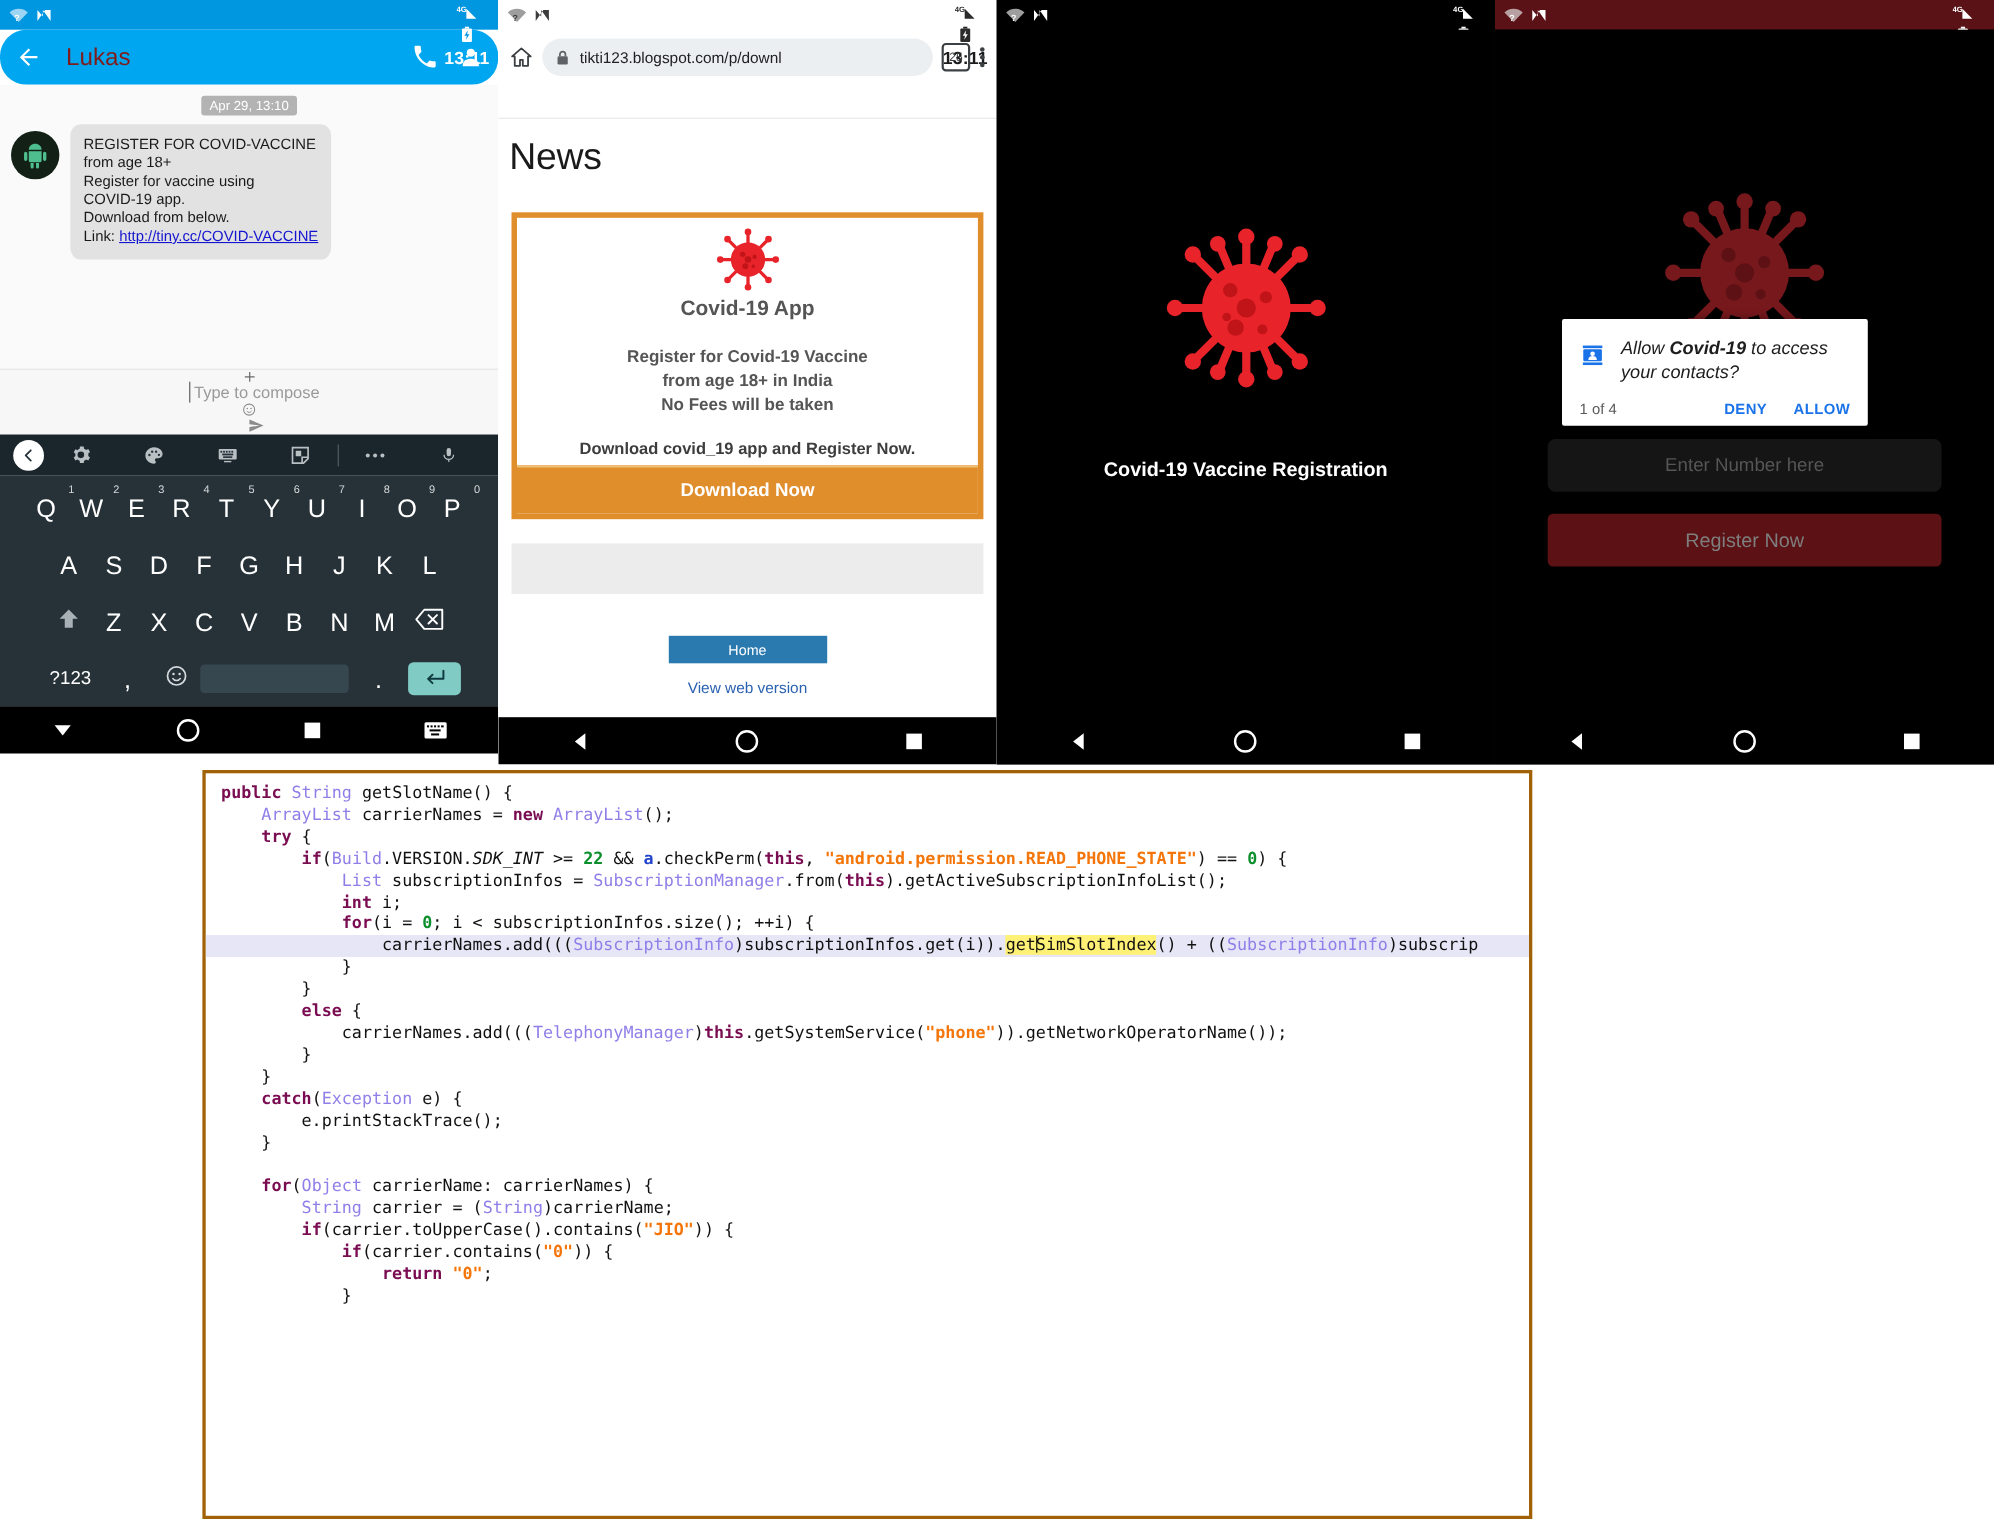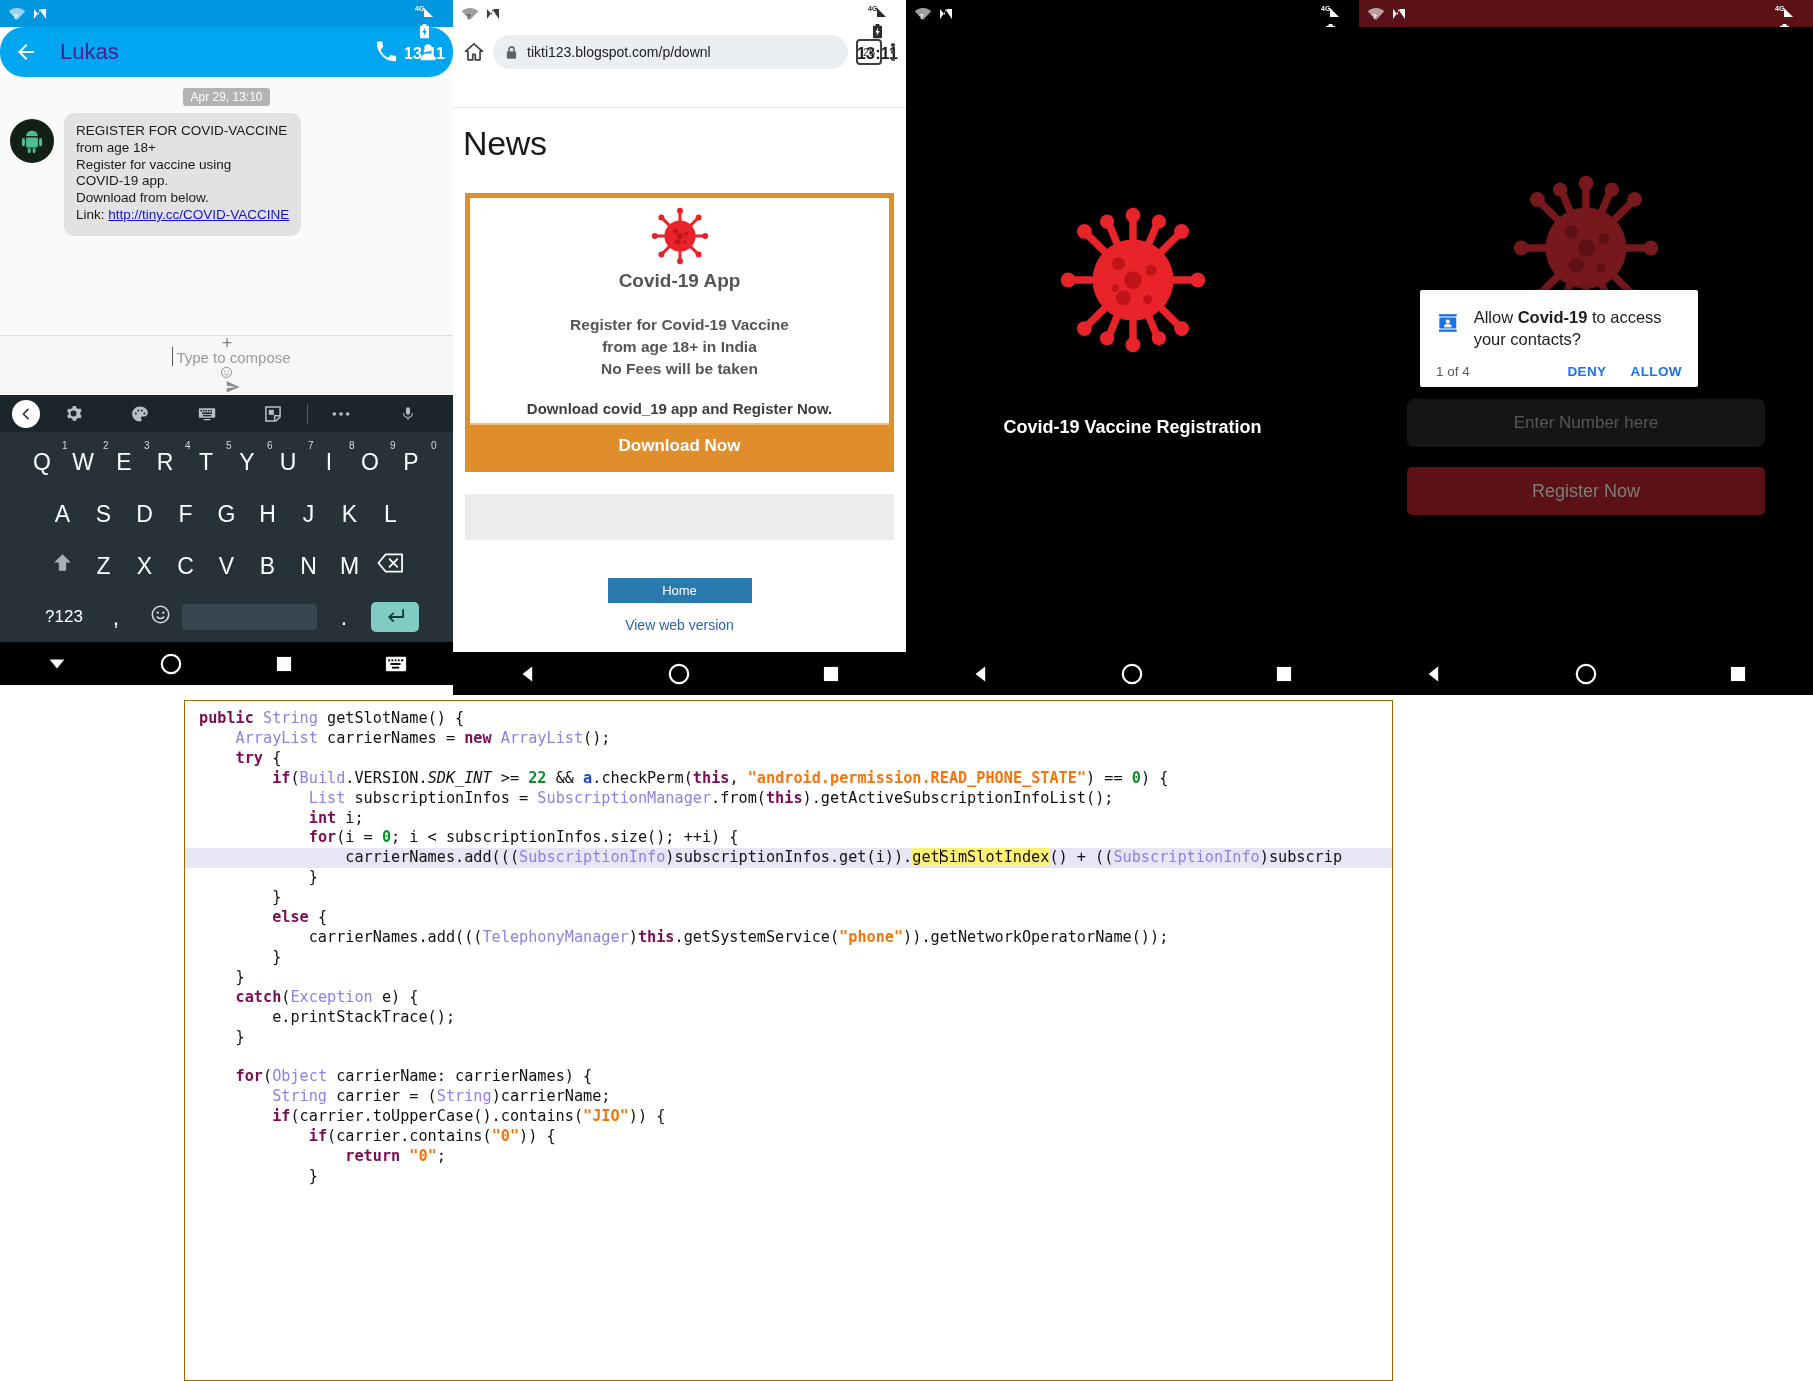--- a/index.html
+++ b/index.html
@@ -12,21 +12,21 @@
   .phone.p4{width:454px;}
 
   .statusbar{height:27px;display:flex;align-items:center;padding:0 8px;box-sizing:border-box;font-size:15px;font-weight:bold;color:#fff;}
   .sb-left{display:flex;align-items:center;gap:6px;}
   .sb-right{margin-left:auto;display:flex;align-items:center;gap:6px;flex-direction:column;}
   .sb-ico{display:block;}
   .sb-time{font-size:16px;letter-spacing:.2px;font-weight:bold;}
 
   
   .p1 .statusbar{background:#0096e0;}
-  .p1 .appbar{height:50px;background:#00a6ef;display:flex;align-items:center;padding:0 14px;box-sizing:border-box;color:#4c1d95;border-radius:24px;}
+  .p1 .appbar{height:50px;background:#00a6ef;display:flex;align-items:center;padding:0 14px;box-sizing:border-box;color:#7f1d1d;border-radius:24px;}
   .p1 .appbar .title{font-size:22px;margin-left:22px;font-weight:normal;}
   .p1 .appbar .spacer{flex:1;}
   .p1 .appbar .act{margin-left:20px;}
   .p1 .thread{height:258px;background:#fafafa;position:relative;}
   .p1 .daystamp{position:absolute;top:10px;left:0;right:0;text-align:center;}
   .p1 .daystamp span{background:#b3b3b3;color:#fff;font-size:12px;padding:2px 7px;border-radius:3px;}
   .p1 .msgrow{position:absolute;top:36px;left:10px;right:22px;display:flex;align-items:flex-start;}
   .p1 .avatar{width:44px;height:44px;border-radius:50%;background:#122016;flex:0 0 44px;display:flex;align-items:center;justify-content:center;margin-top:6px;}
   .p1 .bubble{margin-left:10px;background:#e2e2e2;border-radius:10px;padding:10px 12px 12px 12px;font-size:13.5px;line-height:16.8px;color:#1a1a1a;}
   .p1 .bubble a{color:#1414d0;text-decoration:underline;}
@@ -78,30 +78,30 @@
   .p3 .splashtitle{position:absolute;left:0;right:0;top:390px;text-align:center;color:#fff;font-size:18px;font-weight:bold;}
 
   
   .p4{background:#000;}
   .p4 .statusbar{background:#5a1216;color:#fff;}
   .p4 .body{height:625px;background:#000;position:relative;}
   .p4 .virus-wrap{position:absolute;left:0;right:0;top:140px;display:flex;justify-content:center;opacity:1;}
   .p4 .field{position:absolute;left:48px;right:48px;top:372px;height:48px;background:#151515;border-radius:7px;display:flex;align-items:center;justify-content:center;color:#565656;font-size:17px;}
   .p4 .regbtn{position:absolute;left:48px;right:48px;top:440px;height:48px;background:#5c1114;border-radius:5px;display:flex;align-items:center;justify-content:center;color:#7e7e7e;font-size:18px;}
   .p4 .dialog{position:absolute;left:61px;top:263px;width:278px;background:#fff;border-radius:2px;box-shadow:0 2px 10px rgba(0,0,0,.6);padding:16px 16px 8px 16px;box-sizing:border-box;}
-  .p4 .dlg-top{display:flex;align-items:flex-start;}
+  .p4 .dlg-top{display:flex;align-items:flex-start;font-style:italic;}
   .p4 .dlg-txt{margin-left:14px;font-size:16.5px;line-height:22px;color:#1d1d1d;}
   .p4 .dlg-txt b{font-weight:bold;}
   .p4 .dlg-foot{display:flex;align-items:center;margin-top:14px;}
   .p4 .dlg-count{font-size:13.5px;color:#5a5a5a;}
   .p4 .dlg-btns{margin-left:auto;display:flex;gap:24px;}
   .p4 .dlg-btn{color:#1a73e8;font-size:13.5px;font-weight:bold;letter-spacing:.4px;}
 
   
-  .codeblock{position:absolute;left:184px;top:700px;width:1209px;height:681px;background:#fff;border:1px solid #a16207;box-sizing:border-box;overflow:hidden;}
+  .codeblock{position:absolute;left:184px;top:700px;width:1209px;height:681px;background:#fff;border:3px solid #a16207;box-sizing:border-box;overflow:hidden;}
   .codeinner{padding:8px 0 0 0;}
   pre.code{margin:0;font-family:"DejaVu Sans Mono","Liberation Mono",monospace;font-size:15.2px;line-height:19.9px;color:#111;white-space:pre;}
   pre.code .ln{display:block;padding-left:14px;}
   pre.code .hl-line{background:#e6e6f7;}
   .kw{color:#7a0c52;font-weight:bold;}
   .kw2{color:#7a0c52;font-weight:bold;}
   .typ{color:#8f7fe8;}
   .str{color:#f4760a;font-weight:bold;}
   .num{color:#0b8f2c;font-weight:bold;}
   .fld{color:#2244cc;font-weight:bold;}

